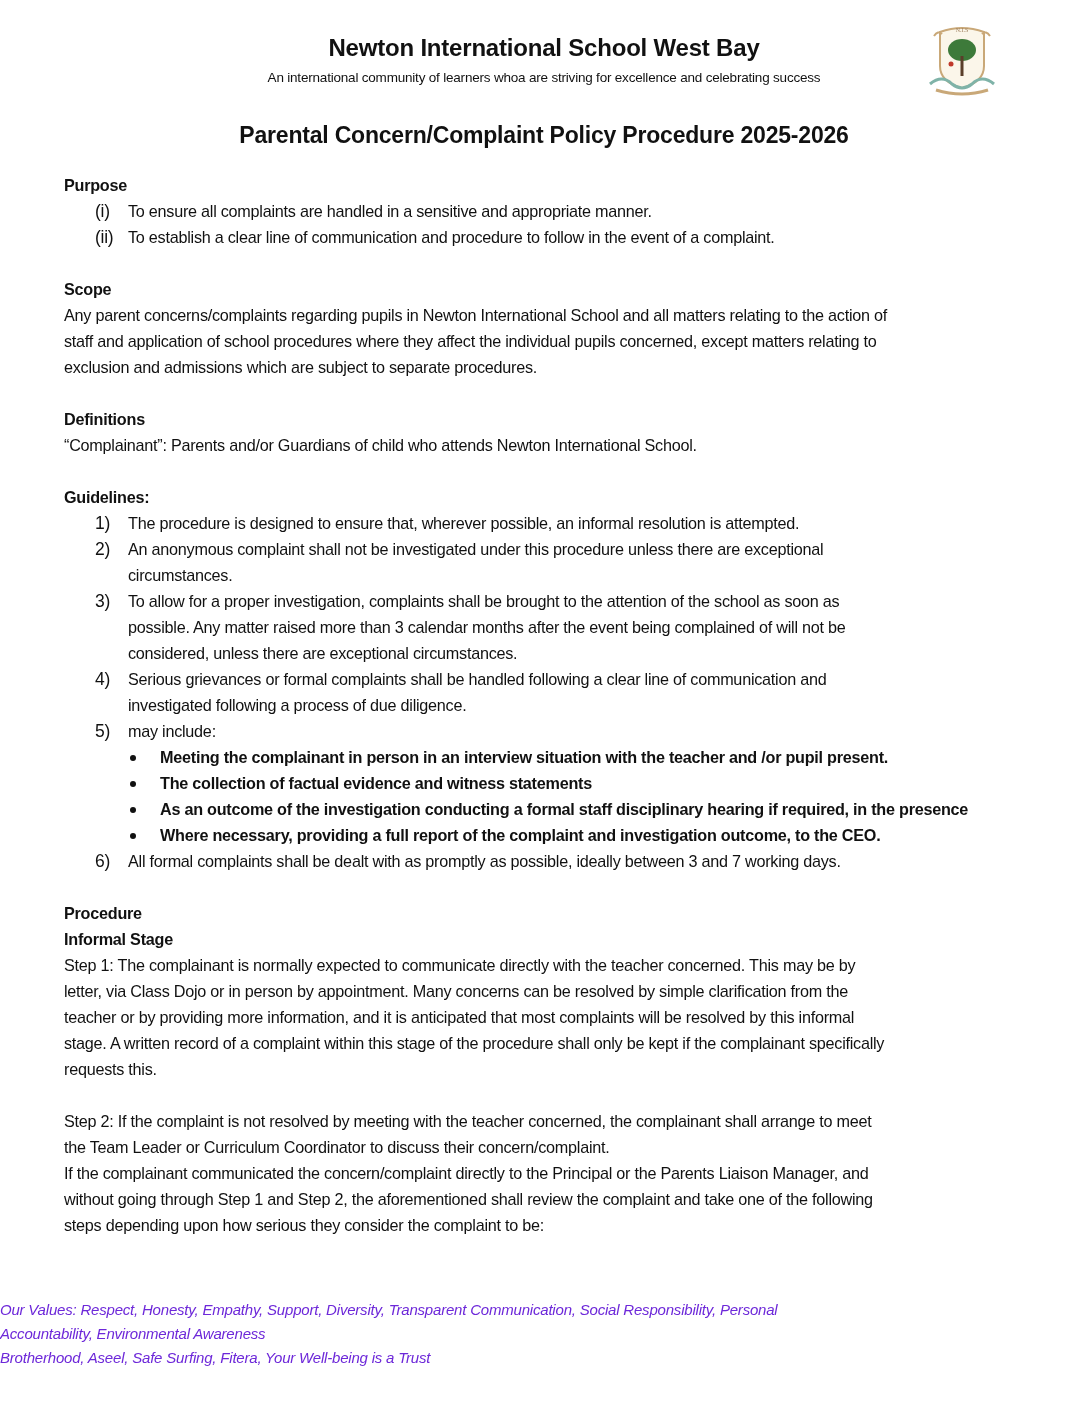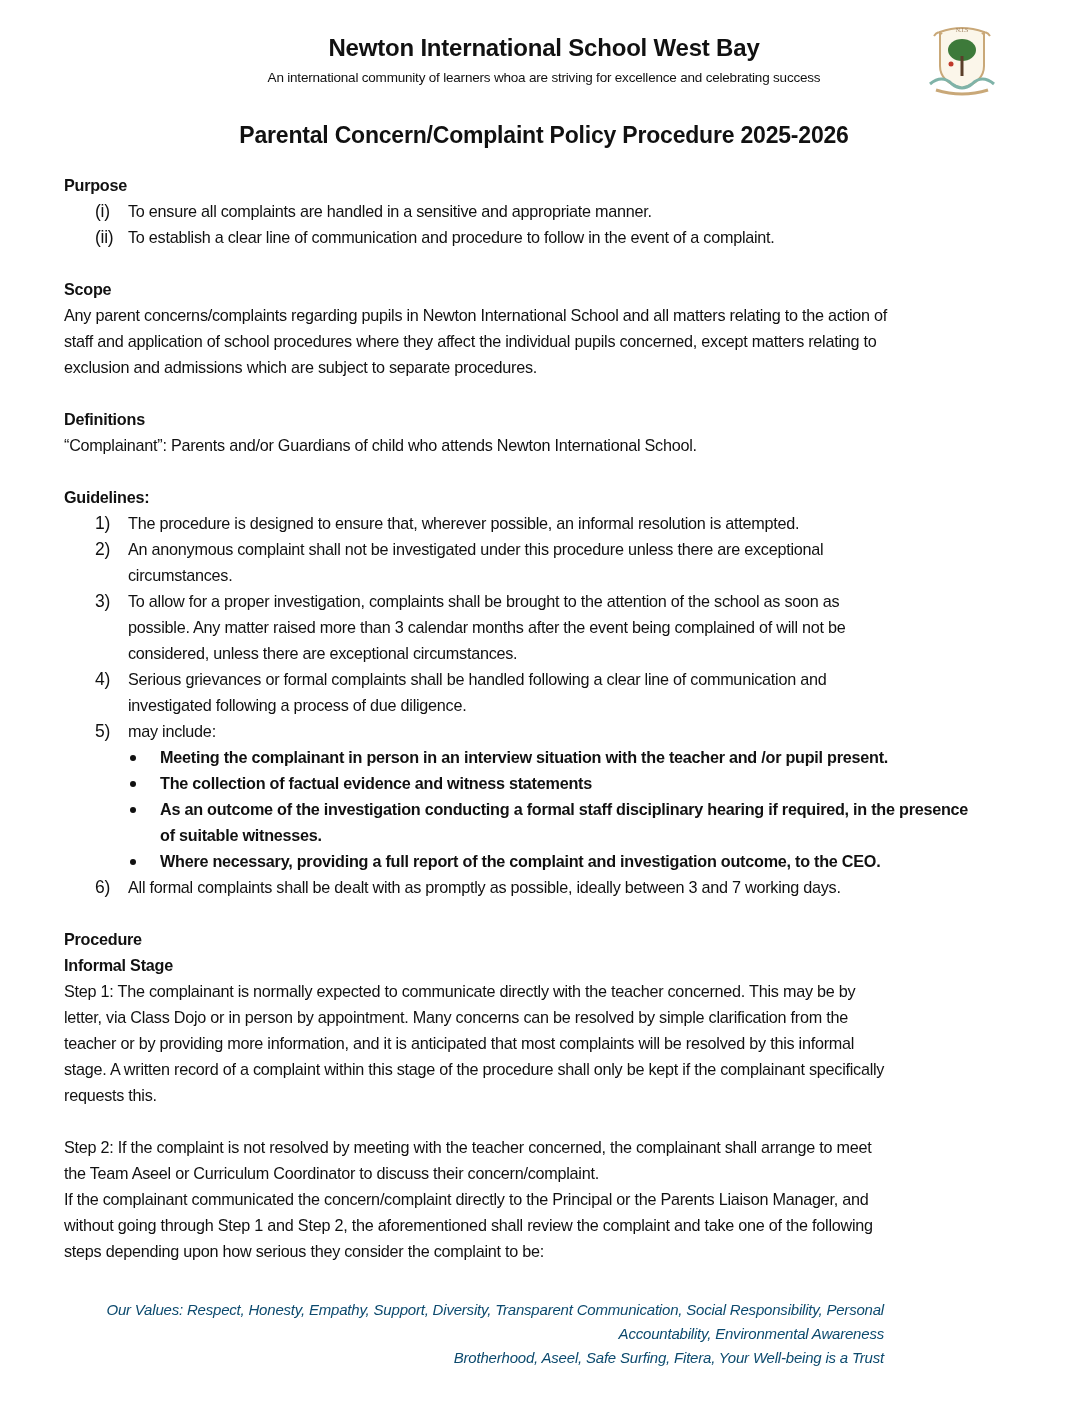--- a/index.html
+++ b/index.html
@@ -16,22 +16,22 @@
   .body { position: absolute; left: 64px; top: 172px; width: 970px; font-size: 16.2px;
           line-height: 26px; letter-spacing: -0.25px; }
   .h { font-weight: bold; }
   .gap { height: 26px; }
   .li { position: relative; padding-left: 64px; }
   .li .num { position: absolute; left: 31px; font-size: 17.5px; }
   .li.roman .num { left: 31px; }
   .bul { position: relative; padding-left: 96px; font-weight: bold; }
   .bul .dot { position: absolute; left: 66px; top: 11px; width: 6px; height: 6px;
               background: #111; border-radius: 50%; }
-  .footer { position: absolute; left: 0; width: 884px; top: 1298px; text-align: right;
-            font-style: italic; color: #0c4a6e; font-size: 15px; line-height: 24px;
+  .footer { position: absolute; left: 0; width: 884px; top: 1298px; text-align: left;
+            font-style: italic; color: #6d28d9; font-size: 15px; line-height: 24px;
             letter-spacing: -0.2px; }
 </style>
 </head>
 <body>
 
 <div class="page">
 
   <div class="hdr-title">Newton International School West Bay</div>
   <div class="hdr-sub">An international community of learners whoa are striving for excellence and celebrating success</div>
 
@@ -100,42 +100,41 @@
       <span class="dot"></span>
       <div>Meeting the complainant in person in an interview situation with the teacher and /or pupil present.</div>
     </div>
     <div class="bul">
       <span class="dot"></span>
       <div>The collection of factual evidence and witness statements</div>
     </div>
     <div class="bul">
       <span class="dot"></span>
       <div>As an outcome of the investigation conducting a formal staff disciplinary hearing if required, in the presence</div>
-      <div>of suitable witnesses.</div>
     </div>
     <div class="bul">
       <span class="dot"></span>
       <div>Where necessary, providing a full report of the complaint and investigation outcome, to the CEO.</div>
     </div>
     <div class="li">
       <span class="num">6)</span>
       <div>All formal complaints shall be dealt with as promptly as possible, ideally between 3 and 7 working days.</div>
     </div>
     <div class="gap"></div>
 
     <div class="h">Procedure</div>
     <div class="h">Informal Stage</div>
     <div>Step 1: The complainant is normally expected to communicate directly with the teacher concerned. This may be by</div>
     <div>letter, via Class Dojo or in person by appointment. Many concerns can be resolved by simple clarification from the</div>
     <div>teacher or by providing more information, and it is anticipated that most complaints will be resolved by this informal</div>
     <div>stage. A written record of a complaint within this stage of the procedure shall only be kept if the complainant specifically</div>
     <div>requests this.</div>
     <div class="gap"></div>
     <div>Step 2: If the complaint is not resolved by meeting with the teacher concerned, the complainant shall arrange to meet</div>
-    <div>the Team Aseel or Curriculum Coordinator to discuss their concern/complaint.</div>
+    <div>the Team Leader or Curriculum Coordinator to discuss their concern/complaint.</div>
     <div>If the complainant communicated the concern/complaint directly to the Principal or the Parents Liaison Manager, and</div>
     <div>without going through Step 1 and Step 2, the aforementioned shall review the complaint and take one of the following</div>
     <div>steps depending upon how serious they consider the complaint to be:</div>
   </div>
 
   <div class="footer">
     <div>Our Values: Respect, Honesty, Empathy, Support, Diversity, Transparent Communication, Social Responsibility, Personal</div>
     <div>Accountability, Environmental Awareness</div>
     <div>Brotherhood, Aseel, Safe Surfing, Fitera, Your Well-being is a Trust</div>
   </div>

